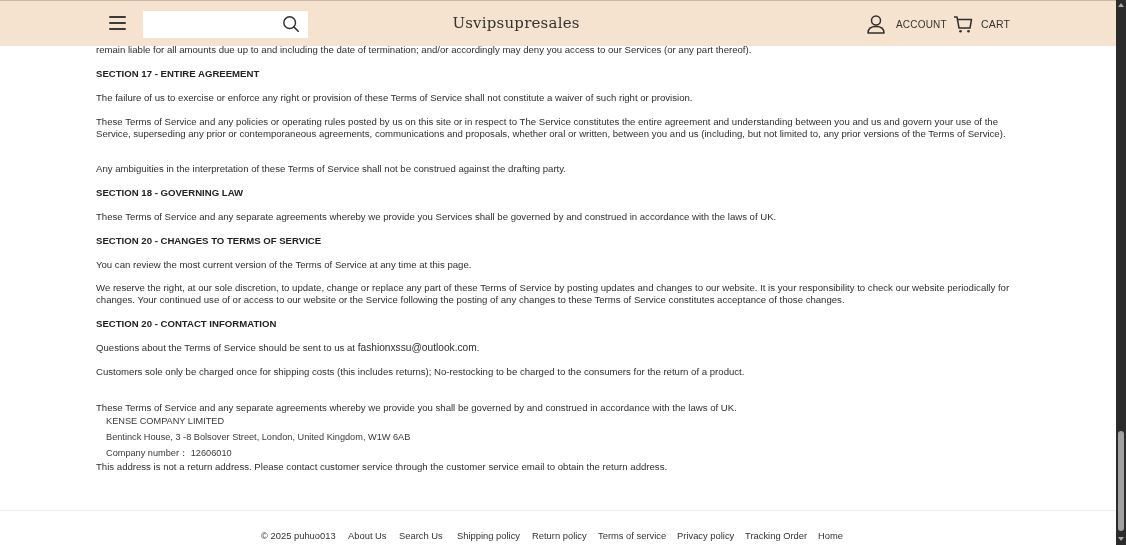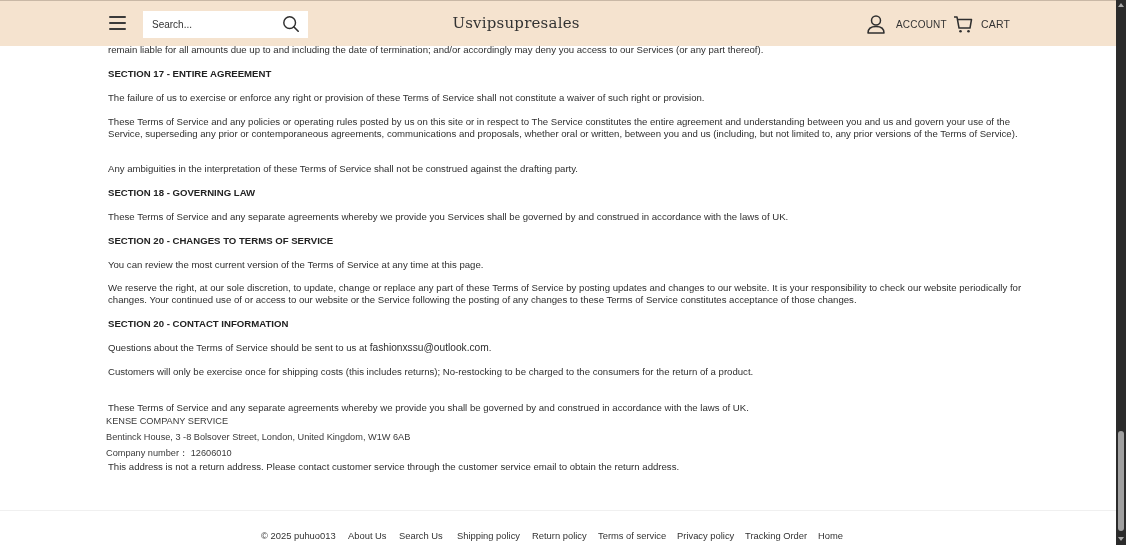--- a/index.html
+++ b/index.html
@@ -59,21 +59,21 @@
       display: flex; align-items: center; cursor: pointer;
     }
     .cart svg { width: 20px; height: 20px; }
     .cart .lbl { margin-left: 8px; font-size: 10.5px; color: #333; letter-spacing: 0.2px; }
 
     
     .content {
       position: absolute; left: 96px; top: 0; width: 925px;
       font-size: 9.6px; line-height: 11.8px; color: #2f2f2f;
     }
-    .content p { position: absolute; left: 12px; width: 925px; }
+    .content p { position: absolute; left: 0; width: 925px; }
     .content .h { font-weight: bold; color: #222; }
     .addr { position: absolute; left: 10px; font-size: 9.2px; color: #3a3a3a; }
 
     
     .footer-sep {
       position: absolute; left: 0; top: 510px; width: 1116px; height: 1px; background: #f0f0f0;
     }
     .footer {
       position: absolute; left: 0; top: 530px; width: 1116px;
       display: flex; justify-content: center; font-size: 9.4px; color: #333;
@@ -111,36 +111,35 @@
     <p style="top:92px">The failure of us to exercise or enforce any right or provision of these Terms of Service shall not constitute a waiver of such right or provision.</p>
     <p style="top:116px">These Terms of Service and any policies or operating rules posted by us on this site or in respect to The Service constitutes the entire agreement and understanding between you and us and govern your use of the Service, superseding any prior or contemporaneous agreements, communications and proposals, whether oral or written, between you and us (including, but not limited to, any prior versions of the Terms of Service).</p>
     <p style="top:163px">Any ambiguities in the interpretation of these Terms of Service shall not be construed against the drafting party.</p>
     <p class="h" style="top:187px">SECTION 18 - GOVERNING LAW</p>
     <p style="top:211px">These Terms of Service and any separate agreements whereby we provide you Services shall be governed by and construed in accordance with the laws of UK.</p>
     <p class="h" style="top:235px">SECTION 20 - CHANGES TO TERMS OF SERVICE</p>
     <p style="top:259px">You can review the most current version of the Terms of Service at any time at this page.</p>
     <p style="top:282px">We reserve the right, at our sole discretion, to update, change or replace any part of these Terms of Service by posting updates and changes to our website. It is your responsibility to check our website periodically for changes. Your continued use of or access to our website or the Service following the posting of any changes to these Terms of Service constitutes acceptance of those changes.</p>
     <p class="h" style="top:318px">SECTION 20 - CONTACT INFORMATION</p>
     <p style="top:342px"><span>Questions about the Terms of Service should be sent to us at </span><span style="font-size:10.2px">fashionxssu@outlook.com</span><span>.</span></p>
-    <p style="top:366px">Customers will only be exercise once for shipping costs (this includes returns); No-restocking to be charged to the consumers for the return of a product.</p>
+    <p style="top:366px">Customers sole only be charged once for shipping costs (this includes returns); No-restocking to be charged to the consumers for the return of a product.</p>
     <p style="top:402px">These Terms of Service and any separate agreements whereby we provide you shall be governed by and construed in accordance with the laws of UK.</p>
-    <div class="addr" style="top:416px">KENSE COMPANY SERVICE</div>
+    <div class="addr" style="top:416px">KENSE COMPANY LIMITED</div>
     <div class="addr" style="top:432px">Bentinck House, 3 -8 Bolsover Street, London, United Kingdom, W1W 6AB</div>
     <div class="addr" style="top:448px">Company number： 12606010</div>
     <p style="top:461px">This address is not a return address. Please contact customer service through the customer service email to obtain the return address.</p>
   </div>
 
   <div class="header">
     <div class="hamburger">
       <span></span>
         <span></span>
         <span></span>
     </div>
     <div class="search-box">
-      <input class="search-input" type="text" placeholder="Search..." style="">
       <svg class="search-icon" viewBox="0 0 20 20">
         <circle cx="8.5" cy="8.5" r="6.5" fill="none" stroke="#2f2f2f" stroke-width="1.6"></circle>
         <line x1="13.3" y1="13.3" x2="18" y2="18" stroke="#2f2f2f" stroke-width="1.8" stroke-linecap="round"></line>
       </svg>
     </div>
     <div class="brand">
       <span>Usvipsupresales</span>
     </div>
     <div class="account">
       <svg viewBox="0 0 20 20">

